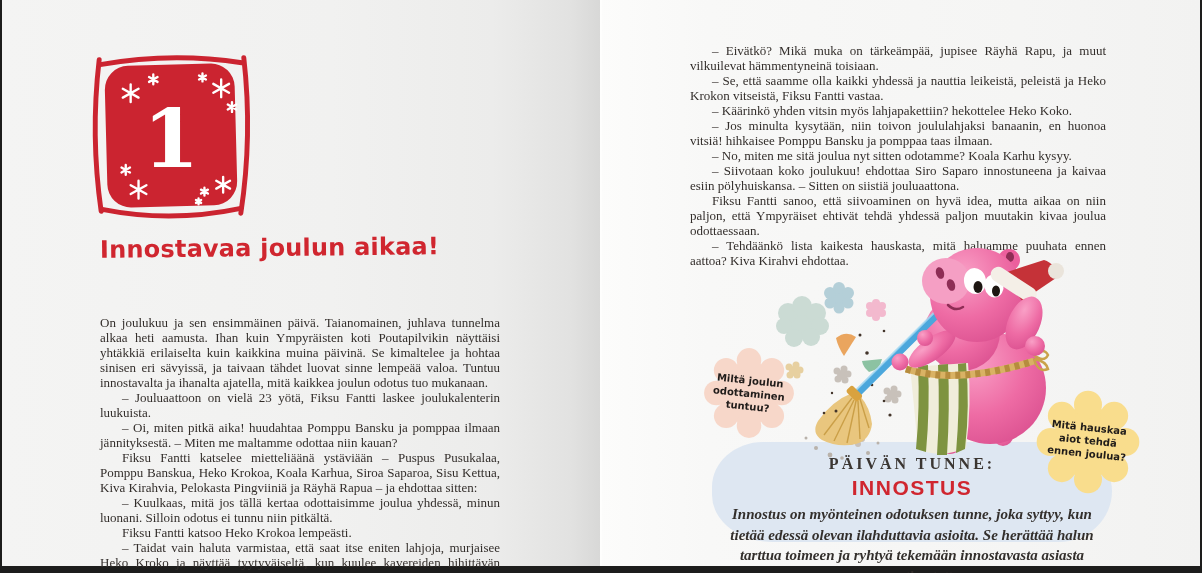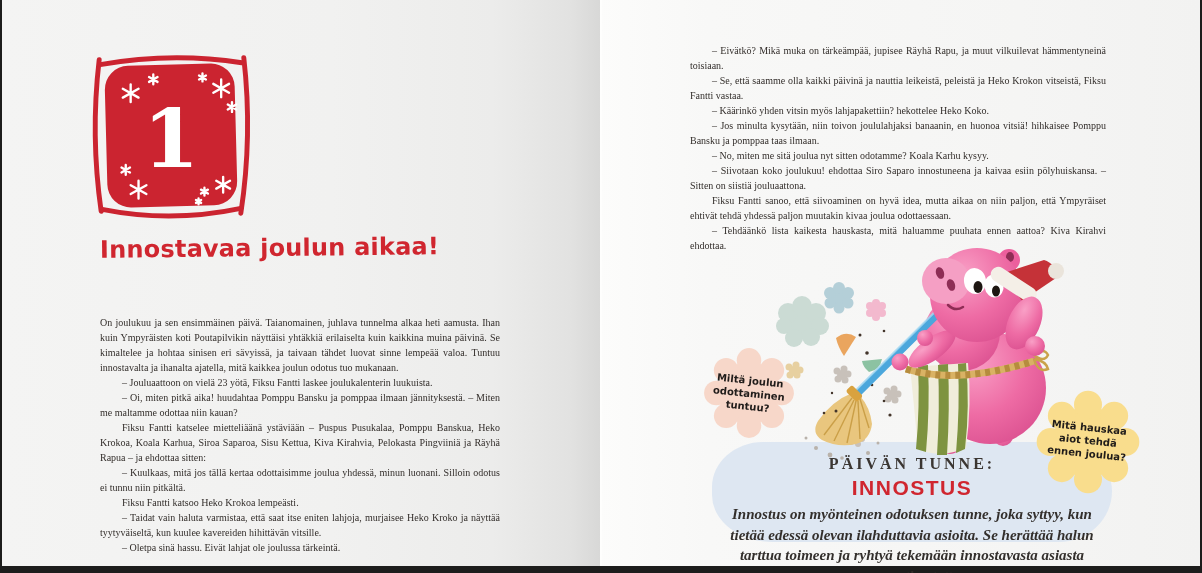--- a/index.html
+++ b/index.html
@@ -8,21 +8,21 @@
   .page{position:absolute;top:0;height:566px;}
   .page-left{left:2px;width:598px;background:linear-gradient(to right,#f4f4f3 0%,#f1f1f0 55%,#ececeb 82%,#e2e2e1 95%,#d8d8d7 100%);}
   .page-right{left:600px;width:600px;background:linear-gradient(to right,#fcfcfb 0%,#f8f8f7 18%,#f5f5f4 70%,#f2f2f1 100%);}
   .spine-highlight{position:absolute;left:600px;top:0;width:2px;height:566px;background:rgba(255,255,255,.55);}
 
   .door{position:absolute;left:86px;top:45px;width:170px;height:182px;}
 
   .headline{position:absolute;left:100px;top:234px;margin:0;font-family:"DejaVu Sans",sans-serif;
     font-weight:800;font-size:24px;letter-spacing:.2px;color:#d0262f;transform:rotate(-.6deg);}
 
-  .bodytext{position:absolute;text-align:justify;color:#332e2b;font-size:10px;line-height:15px;}
+  .bodytext{position:absolute;text-align:justify;color:#332e2b;font-size:13px;line-height:15px;}
   .bodytext p{margin:0;}
   .bodytext p.indent{text-indent:22px;}
   .text-left{left:100px;top:271px;width:400px;margin-top:44px;}
   .text-right{left:690px;top:43px;width:416px;}
 
   .panel{position:absolute;left:712px;top:442px;width:400px;height:100px;background:#dee7f2;
     border-radius:52px 58px 54px 62px/46px 50px 52px 48px;display:flex;flex-direction:column;
     align-items:center;justify-content:flex-start;padding-top:13px;box-sizing:border-box;}
   .panel-label{font-family:"Liberation Serif",serif;font-weight:700;font-size:16px;letter-spacing:3px;color:#3b3632;}
   .panel-emotion{font-family:Liberation Sans, sans-serif;font-weight:800;font-size:21px;letter-spacing:1.5px;color:#d0262f;margin-top:3px;}
@@ -77,21 +77,21 @@
     <p class="indent">– Oi, miten pitkä aika! huudahtaa Pomppu Bansku ja pomppaa ilmaan jännityksestä. – Miten me maltamme odottaa niin kauan?</p>
     <p class="indent">Fiksu Fantti katselee mietteliäänä ystäviään – Puspus Pusukalaa, Pomppu Banskua, Heko Krokoa, Koala Karhua, Siroa Saparoa, Sisu Kettua, Kiva Kirahvia, Pelokasta Pingviiniä ja Räyhä Rapua – ja ehdottaa sitten:</p>
     <p class="indent">– Kuulkaas, mitä jos tällä kertaa odottaisimme joulua yhdessä, minun luonani. Silloin odotus ei tunnu niin pitkältä.</p>
     <p class="indent">Fiksu Fantti katsoo Heko Krokoa lempeästi.</p>
     <p class="indent">– Taidat vain haluta varmistaa, että saat itse eniten lahjoja, murjaisee Heko Kroko ja näyttää tyytyväiseltä, kun kuulee kavereiden hihittävän vitsille.</p>
     <p class="indent">– Oletpa sinä hassu. Eivät lahjat ole joulussa tärkeintä.</p>
   </div>
 
   <div class="bodytext text-right">
     <p class="indent">– Eivätkö? Mikä muka on tärkeämpää, jupisee Räyhä Rapu, ja muut vilkuilevat hämmentyneinä toisiaan.</p>
-    <p class="indent">– Se, että saamme olla kaikki päivinä ja nauttia leikeistä, peleistä ja Heko Krokon vitseistä, Fiksu Fantti vastaa.</p>
+    <p class="indent">– Se, että saamme olla kaikki yhdessä ja nauttia leikeistä, peleistä ja Heko Krokon vitseistä, Fiksu Fantti vastaa.</p>
     <p class="indent">– Käärinkö yhden vitsin myös lahjapakettiin? hekottelee Heko Koko.</p>
     <p class="indent">– Jos minulta kysytään, niin toivon joululahjaksi banaanin, en huonoa vitsiä! hihkaisee Pomppu Bansku ja pomppaa taas ilmaan.</p>
     <p class="indent">– No, miten me sitä joulua nyt sitten odotamme? Koala Karhu kysyy.</p>
     <p class="indent">– Siivotaan koko joulukuu! ehdottaa Siro Saparo innostuneena ja kaivaa esiin pölyhuiskansa. – Sitten on siistiä jouluaattona.</p>
     <p class="indent">Fiksu Fantti sanoo, että siivoaminen on hyvä idea, mutta aikaa on niin paljon, että Ympyräiset ehtivät tehdä yhdessä paljon muutakin kivaa joulua odottaessaan.</p>
     <p class="indent">– Tehdäänkö lista kaikesta hauskasta, mitä haluamme puuhata ennen aattoa? Kiva Kirahvi ehdottaa.</p>
   </div>
 
   <div class="panel">
     <div class="panel-label">PÄIVÄN TUNNE:</div>

